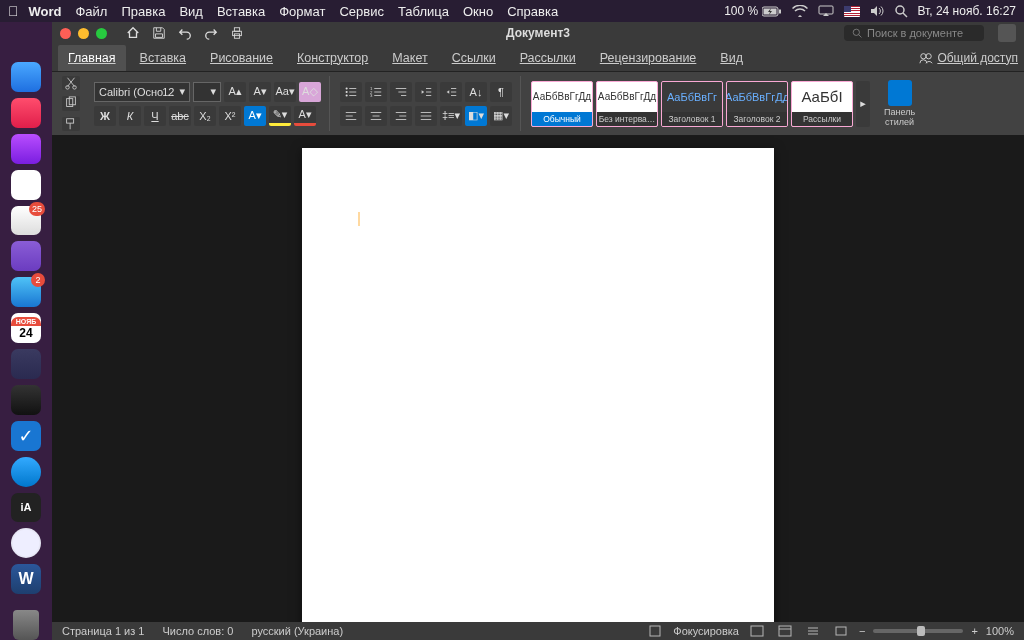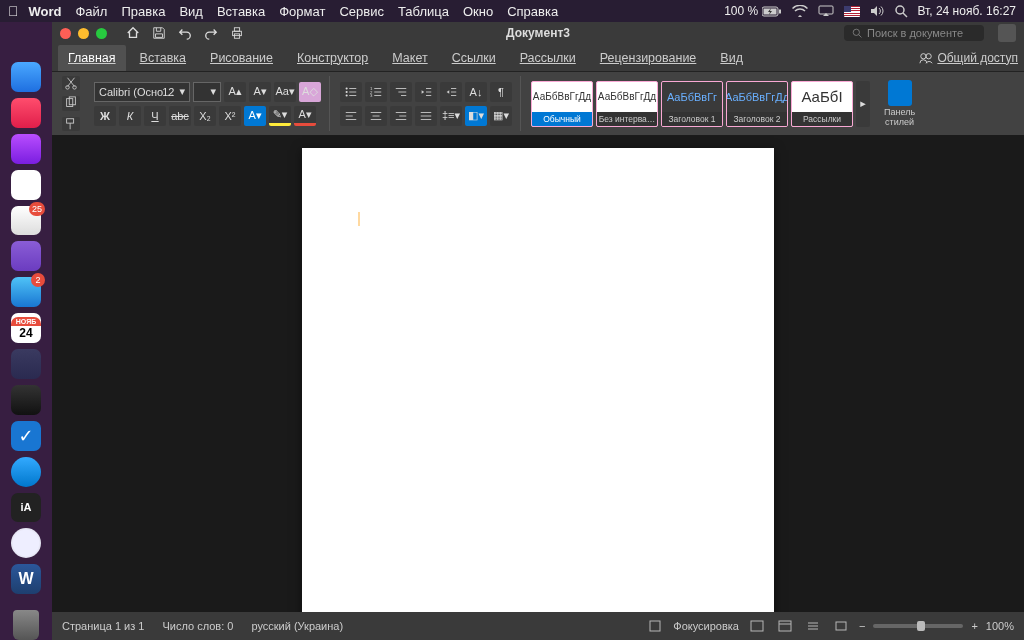--- a/index.html
+++ b/index.html
@@ -69,21 +69,21 @@
 .stylebox.dark .prev { color:#6ab0ff; font-size:11px; }
 .stylebox .lbl { background:#333; color:#ccc; font-size:8.5px; text-align:center; padding:2px 0; }
 .stylebox.active .lbl { background:#0078d4; color:#fff; }
 .panestyle { display:flex; flex-direction:column; align-items:center; color:#ccc; font-size:9px; gap:2px; justify-content:center; padding:0 4px;}
 .panestyle .ic { width:24px; height:26px; background:#0078d4; border-radius:3px; }
 
 .docarea { flex:1; background:#1a1a1a; display:flex; justify-content:center; overflow:hidden; padding-top:12px; }
 .page { width:472px; height:620px; background:#fff; box-shadow:0 2px 10px rgba(0,0,0,0.5); position:relative; }
 .cursor { position:absolute; left:56px; top:64px; width:2px; height:14px; background:#ffd9a0; }
 
-.statusbar { height:28px; background:#3a3a3a; display:flex; align-items:center; color:#ccc; font-size:11px; padding:0 10px; gap:18px; }
+.statusbar { height:18px; background:#3a3a3a; display:flex; align-items:center; color:#ccc; font-size:11px; padding:0 10px; gap:18px; }
 .statusbar .r { margin-left:auto; display:flex; align-items:center; gap:8px; }
 .sbtn { width:20px; height:14px; display:flex; align-items:center; justify-content:center; opacity:0.85; }
 .zoomslider { width:90px; height:4px; background:#666; border-radius:2px; position:relative; }
 .zoomslider .th { position:absolute; left:48%; top:-3px; width:8px; height:10px; background:#bbb; border-radius:2px; }
 
 svg { fill: currentColor; }
 </style>
 </head>
 <body>
 

